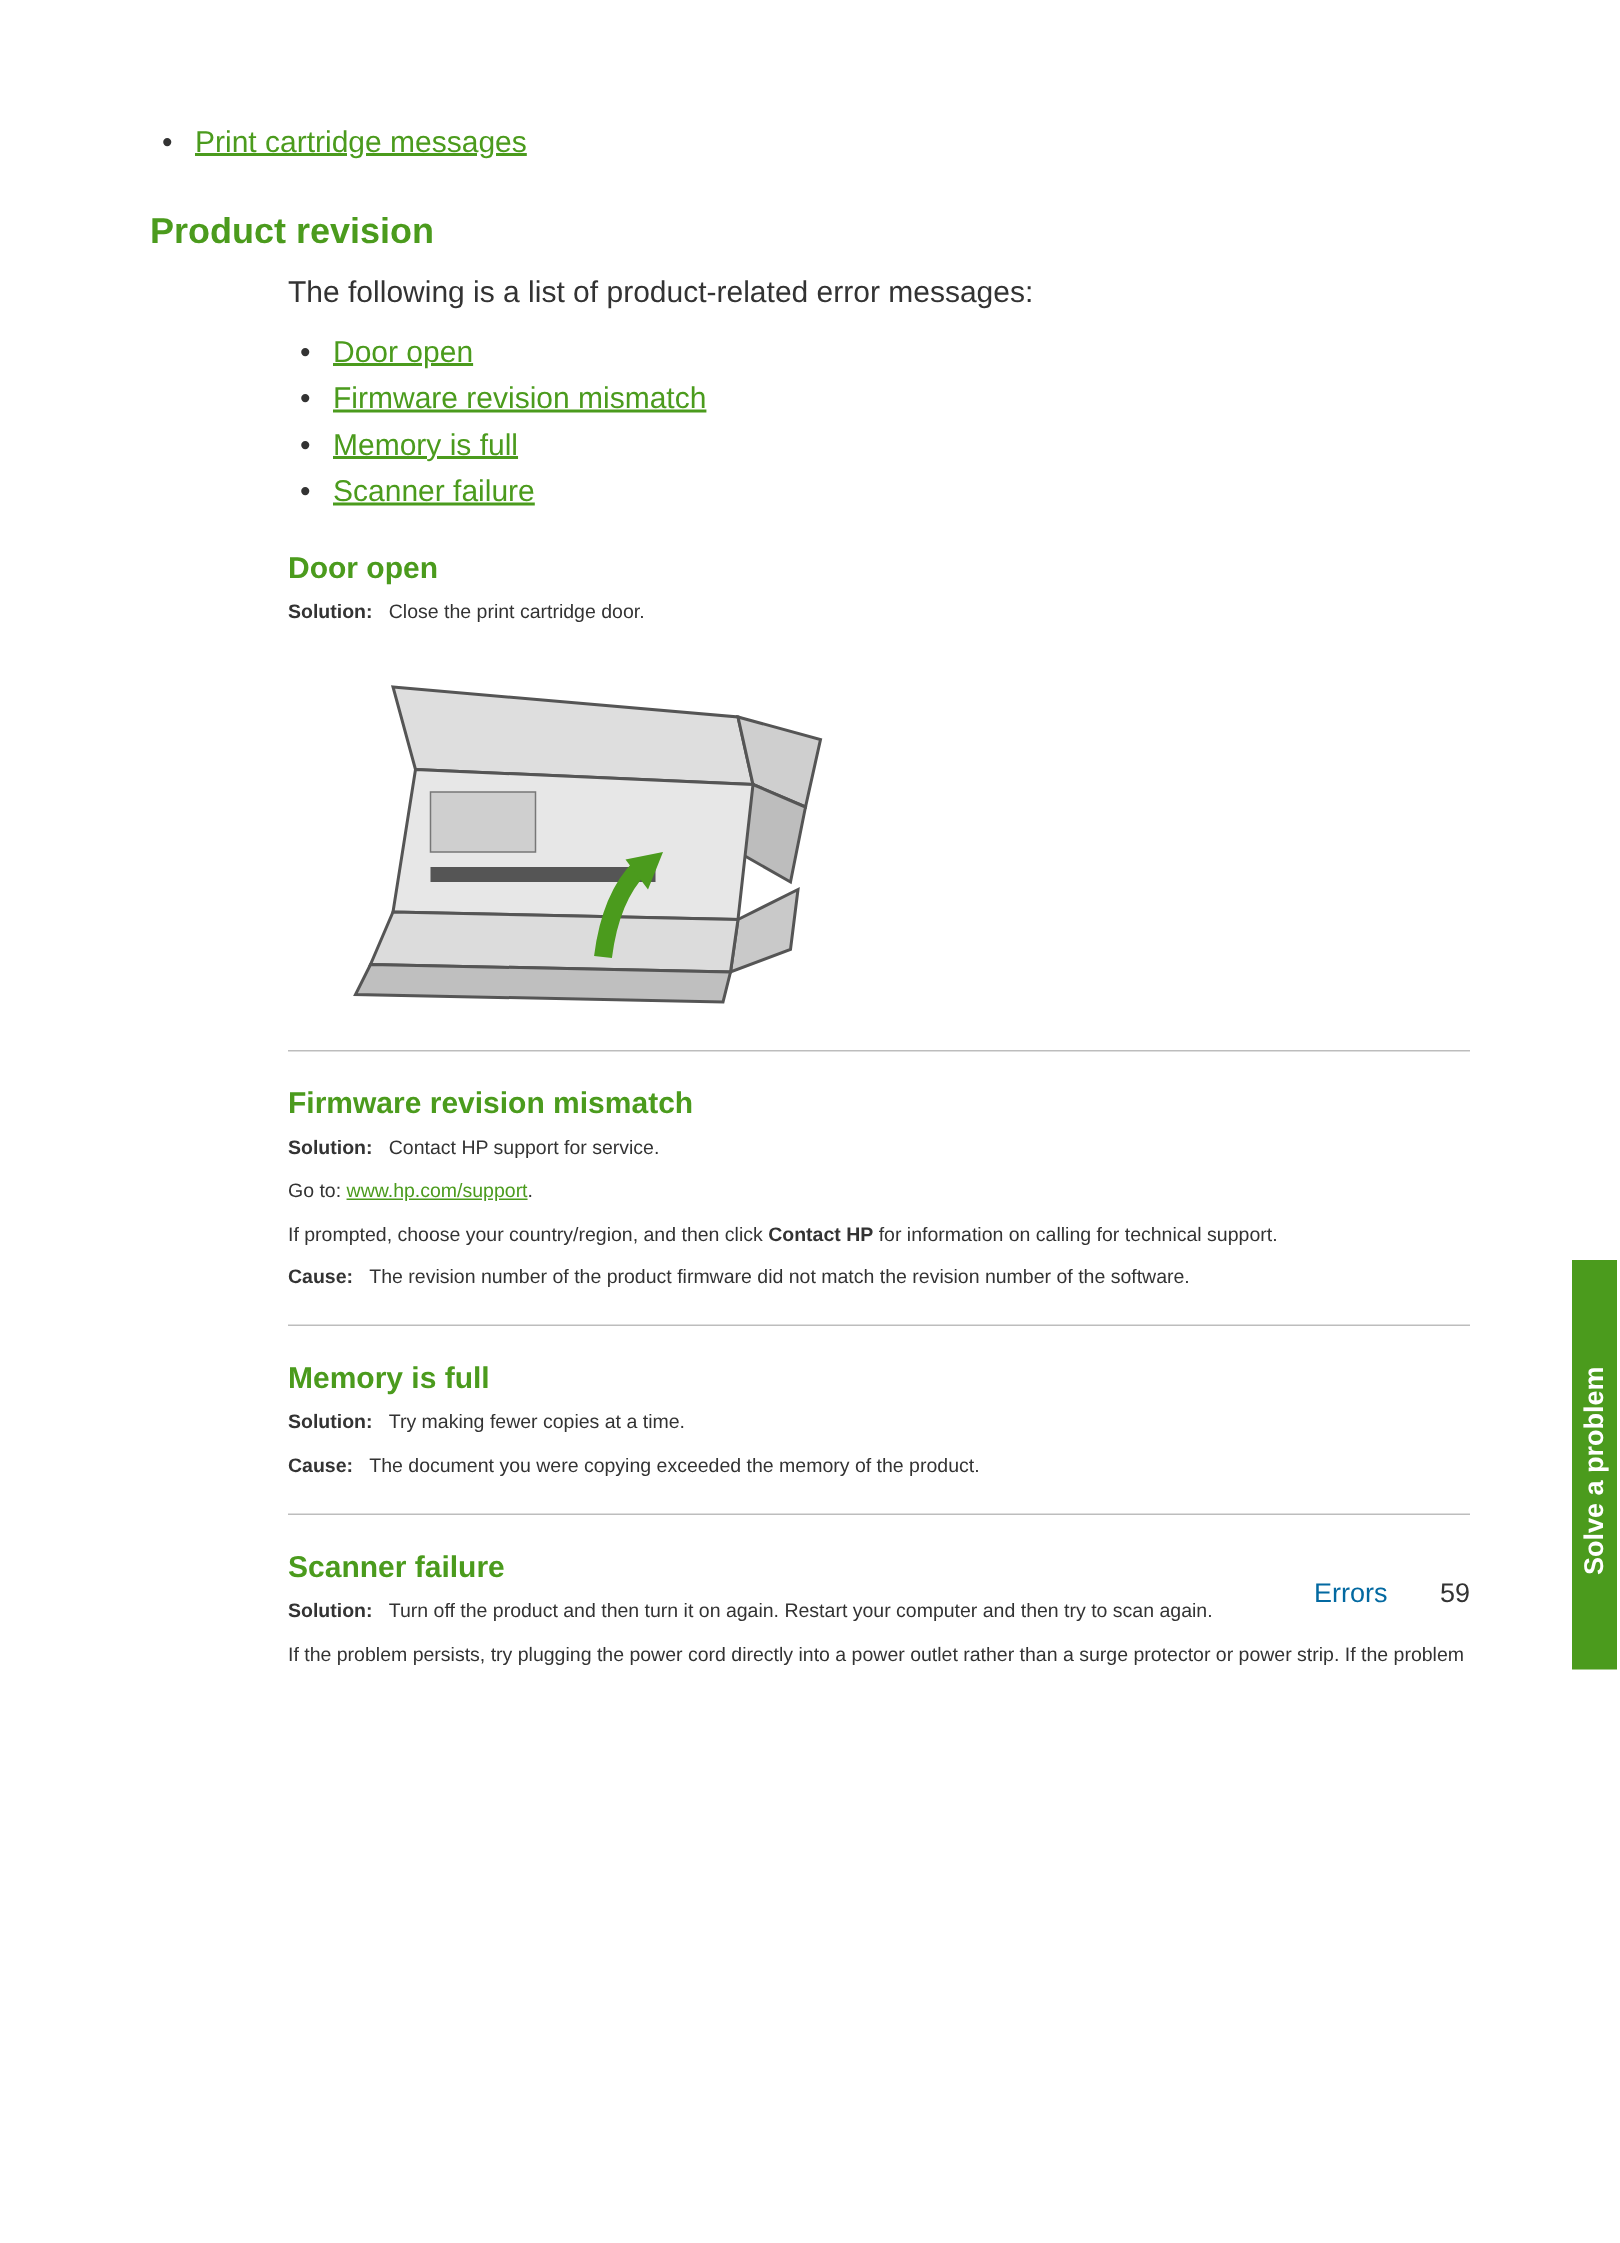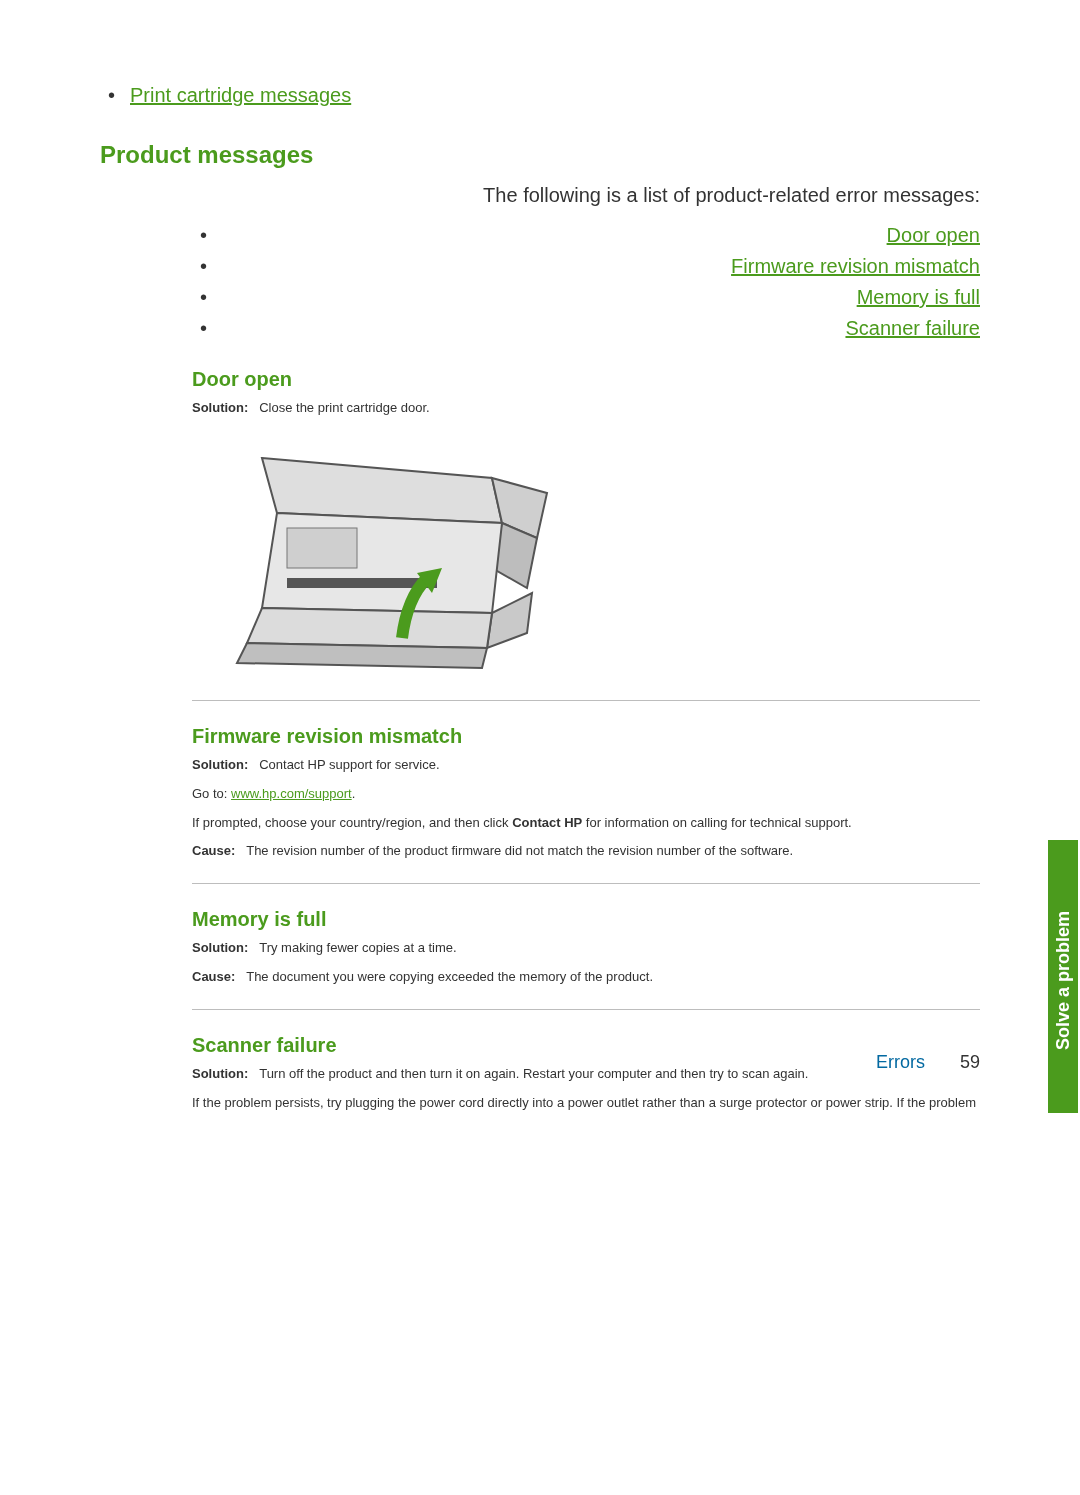--- a/index.html
+++ b/index.html
@@ -49,21 +49,20 @@
     font-size: 24px;
     margin: 30px 0 12px 0;
   }
   .intro, .body, .body-line {
     font-size: 20px;
     line-height: 1.45;
     margin: 6px 0 10px 0;
   }
   .indent-block {
     margin-left: 92px;
-    text-align: right;
   }
   .sub-h3 {
     color: #4b9b1d;
     font-weight: bold;
     font-size: 20px;
     margin: 24px 0 8px 92px;
   }
   .sol-line, .cause-line {
     font-size: 13px;
     line-height: 1.45;
@@ -113,21 +112,21 @@
 <body>
 
 <div class="page">
 
   <ul class="bullet-list top-links">
     <li>
       <span class="link">Print cartridge messages</span>
     </li>
   </ul>
 
-  <div class="section-h1">Product messages</div>
+  <div class="section-h1">Product revision</div>
 
   <div class="intro indent-block">The following is a list of product-related error messages:</div>
 
   <ul class="inner-bullet-list indent-block" style="font-size:20px;">
     <li><span class="link">Door open</span></li>
     <li><span class="link">Firmware revision mismatch</span></li>
     <li><span class="link">Memory is full</span></li>
     <li><span class="link">Scanner failure</span></li>
   </ul>
 

